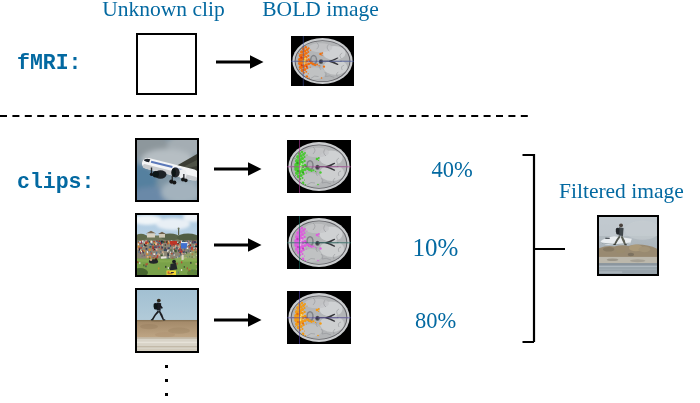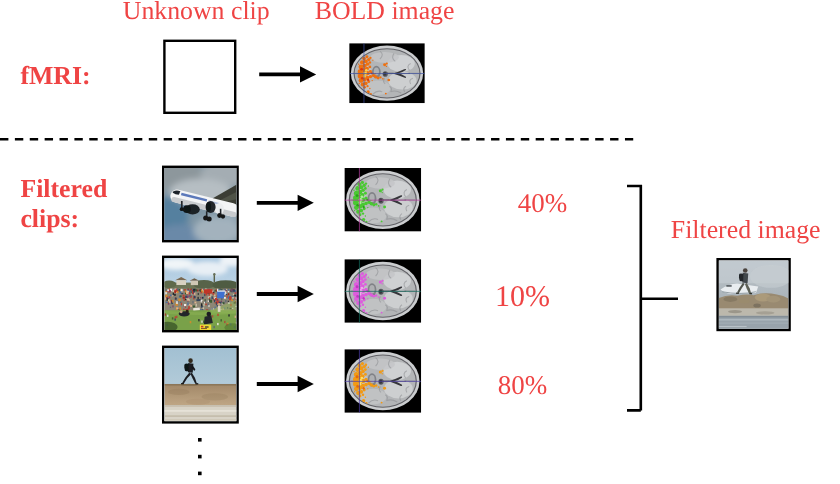--- a/index.html
+++ b/index.html
@@ -1,21 +1,21 @@
 <!DOCTYPE html>
 <html><head>
 <meta charset="utf-8">
 <style>
   html,body{margin:0;padding:0;background:#fff;}
   #figure{position:relative;width:700px;height:403px;background:#ffffff;overflow:hidden;
-          font-family:"Liberation Serif","DejaVu Serif",serif;color:#ef4444;}
+          font-family:"Liberation Serif","DejaVu Serif",serif;color:#0369a1;}
   .abs{position:absolute;}
   .abs svg{display:block;}
   .txt{line-height:1;white-space:nowrap;}
-  .bold{font-weight:bold;}
+  .bold{font-weight:bold;font-family:Liberation Mono, monospace;}
   .ctr{transform:translateX(-50%);}
   .imgbox{box-sizing:border-box;background:#fff;}
   .imgbox svg{display:block;width:100%;height:100%;}
   .dot{width:3.4px;height:3.4px;background:#000;}
   .dotcol{display:flex;flex-direction:column;gap:10.6px;}
 </style>
 </head>
 <body>
 
 <div id="figure">
@@ -126,21 +126,21 @@
   </defs>
   </svg>
     </div>
 
   <div class="abs" style="left:0; top:114px;">
     <svg width="528" height="4" viewBox="0 0 528 4">
       <line x1="0" y1="2" x2="528" y2="2" stroke="#000" stroke-width="2.2" stroke-dasharray="7 5.4"></line>
     </svg>
   </div>
 
-  <div class="abs txt bold" style="left:17px; top:144.5px; font-size:21.5px; line-height:25px;"><span>Filtered</span><br>
+  <div class="abs txt bold" style="left:17px; top:144.5px; font-size:21.5px; line-height:25px;"><br>
        <span>clips:</span></div>
 
 
   <div class="abs imgbox" style="left:135px; top:138px; width:64px; height:64px; border:2px solid #000;">
       <svg viewBox="0 0 60 60" preserveAspectRatio="none">
   <defs>
     <filter id="cblur_2">
             <feGaussianBlur stdDeviation="2.5"></feGaussianBlur>
           </filter>
     <filter id="pblur_2">

